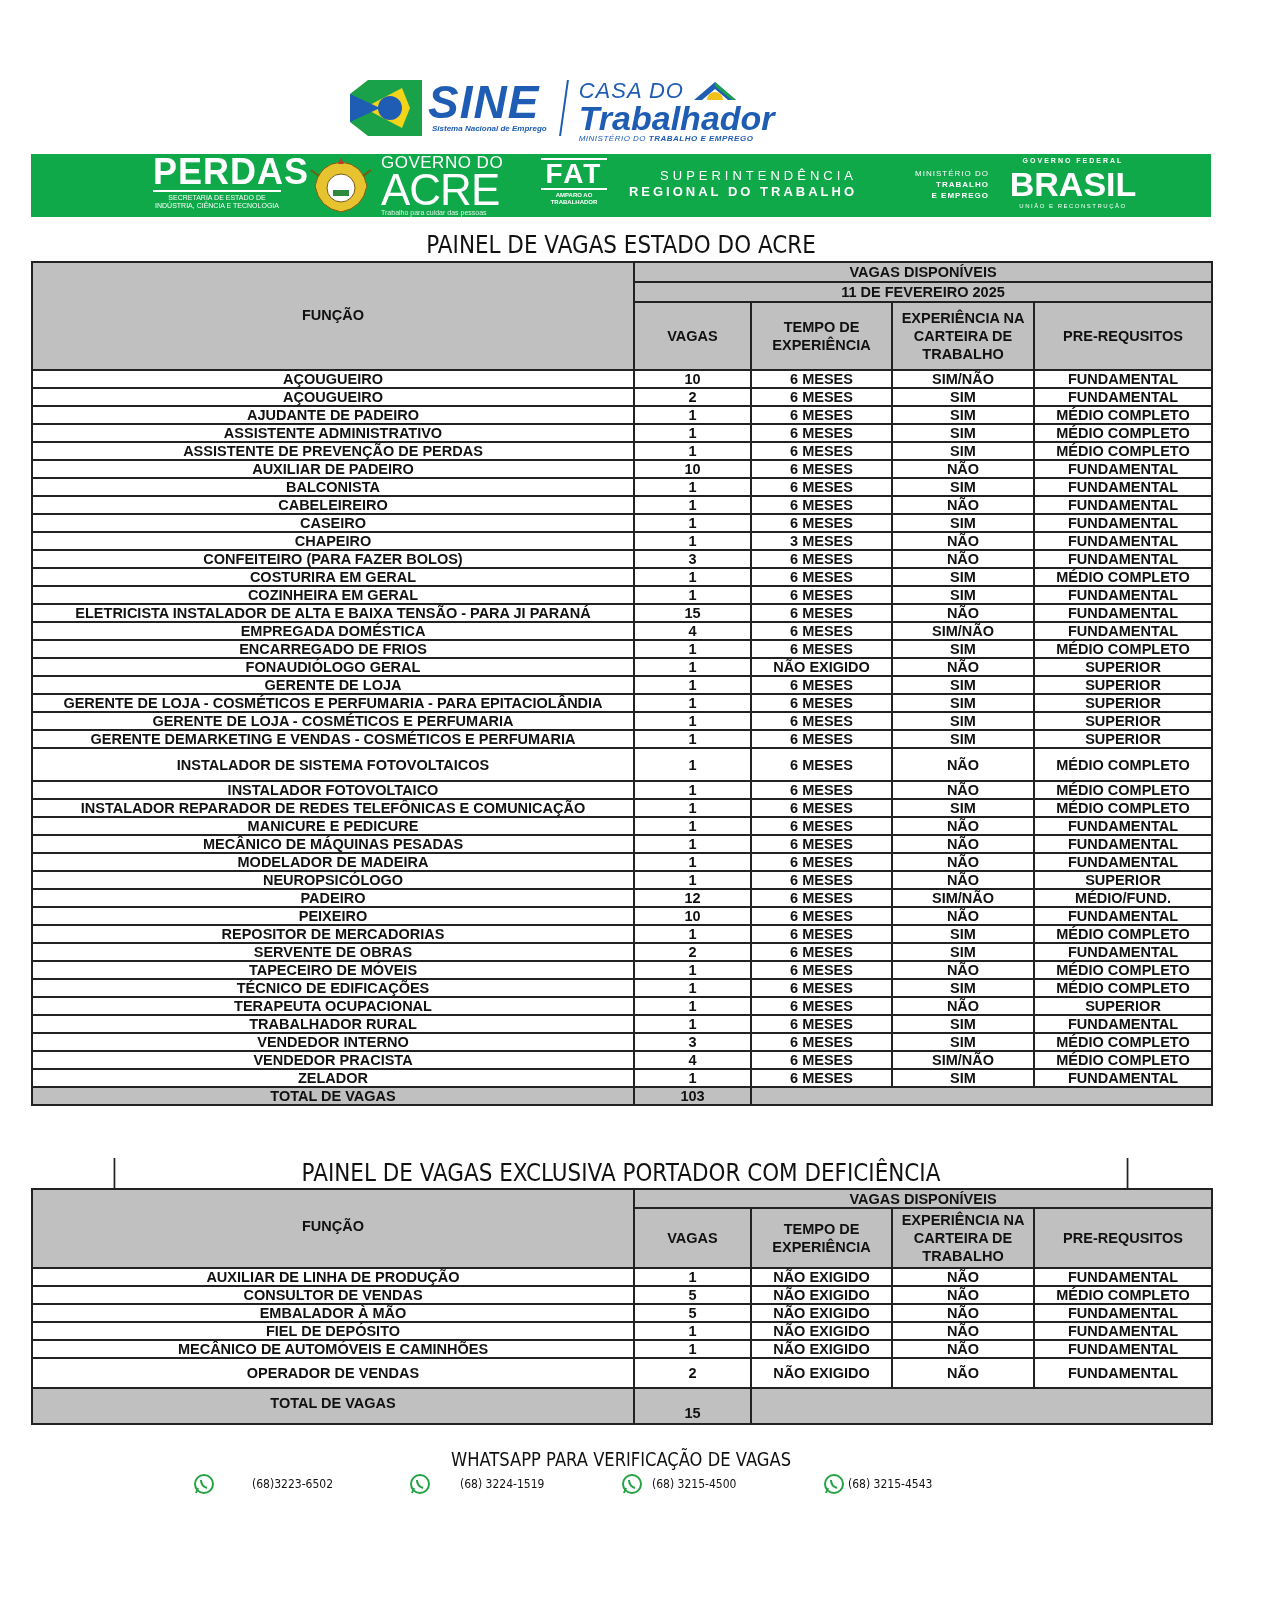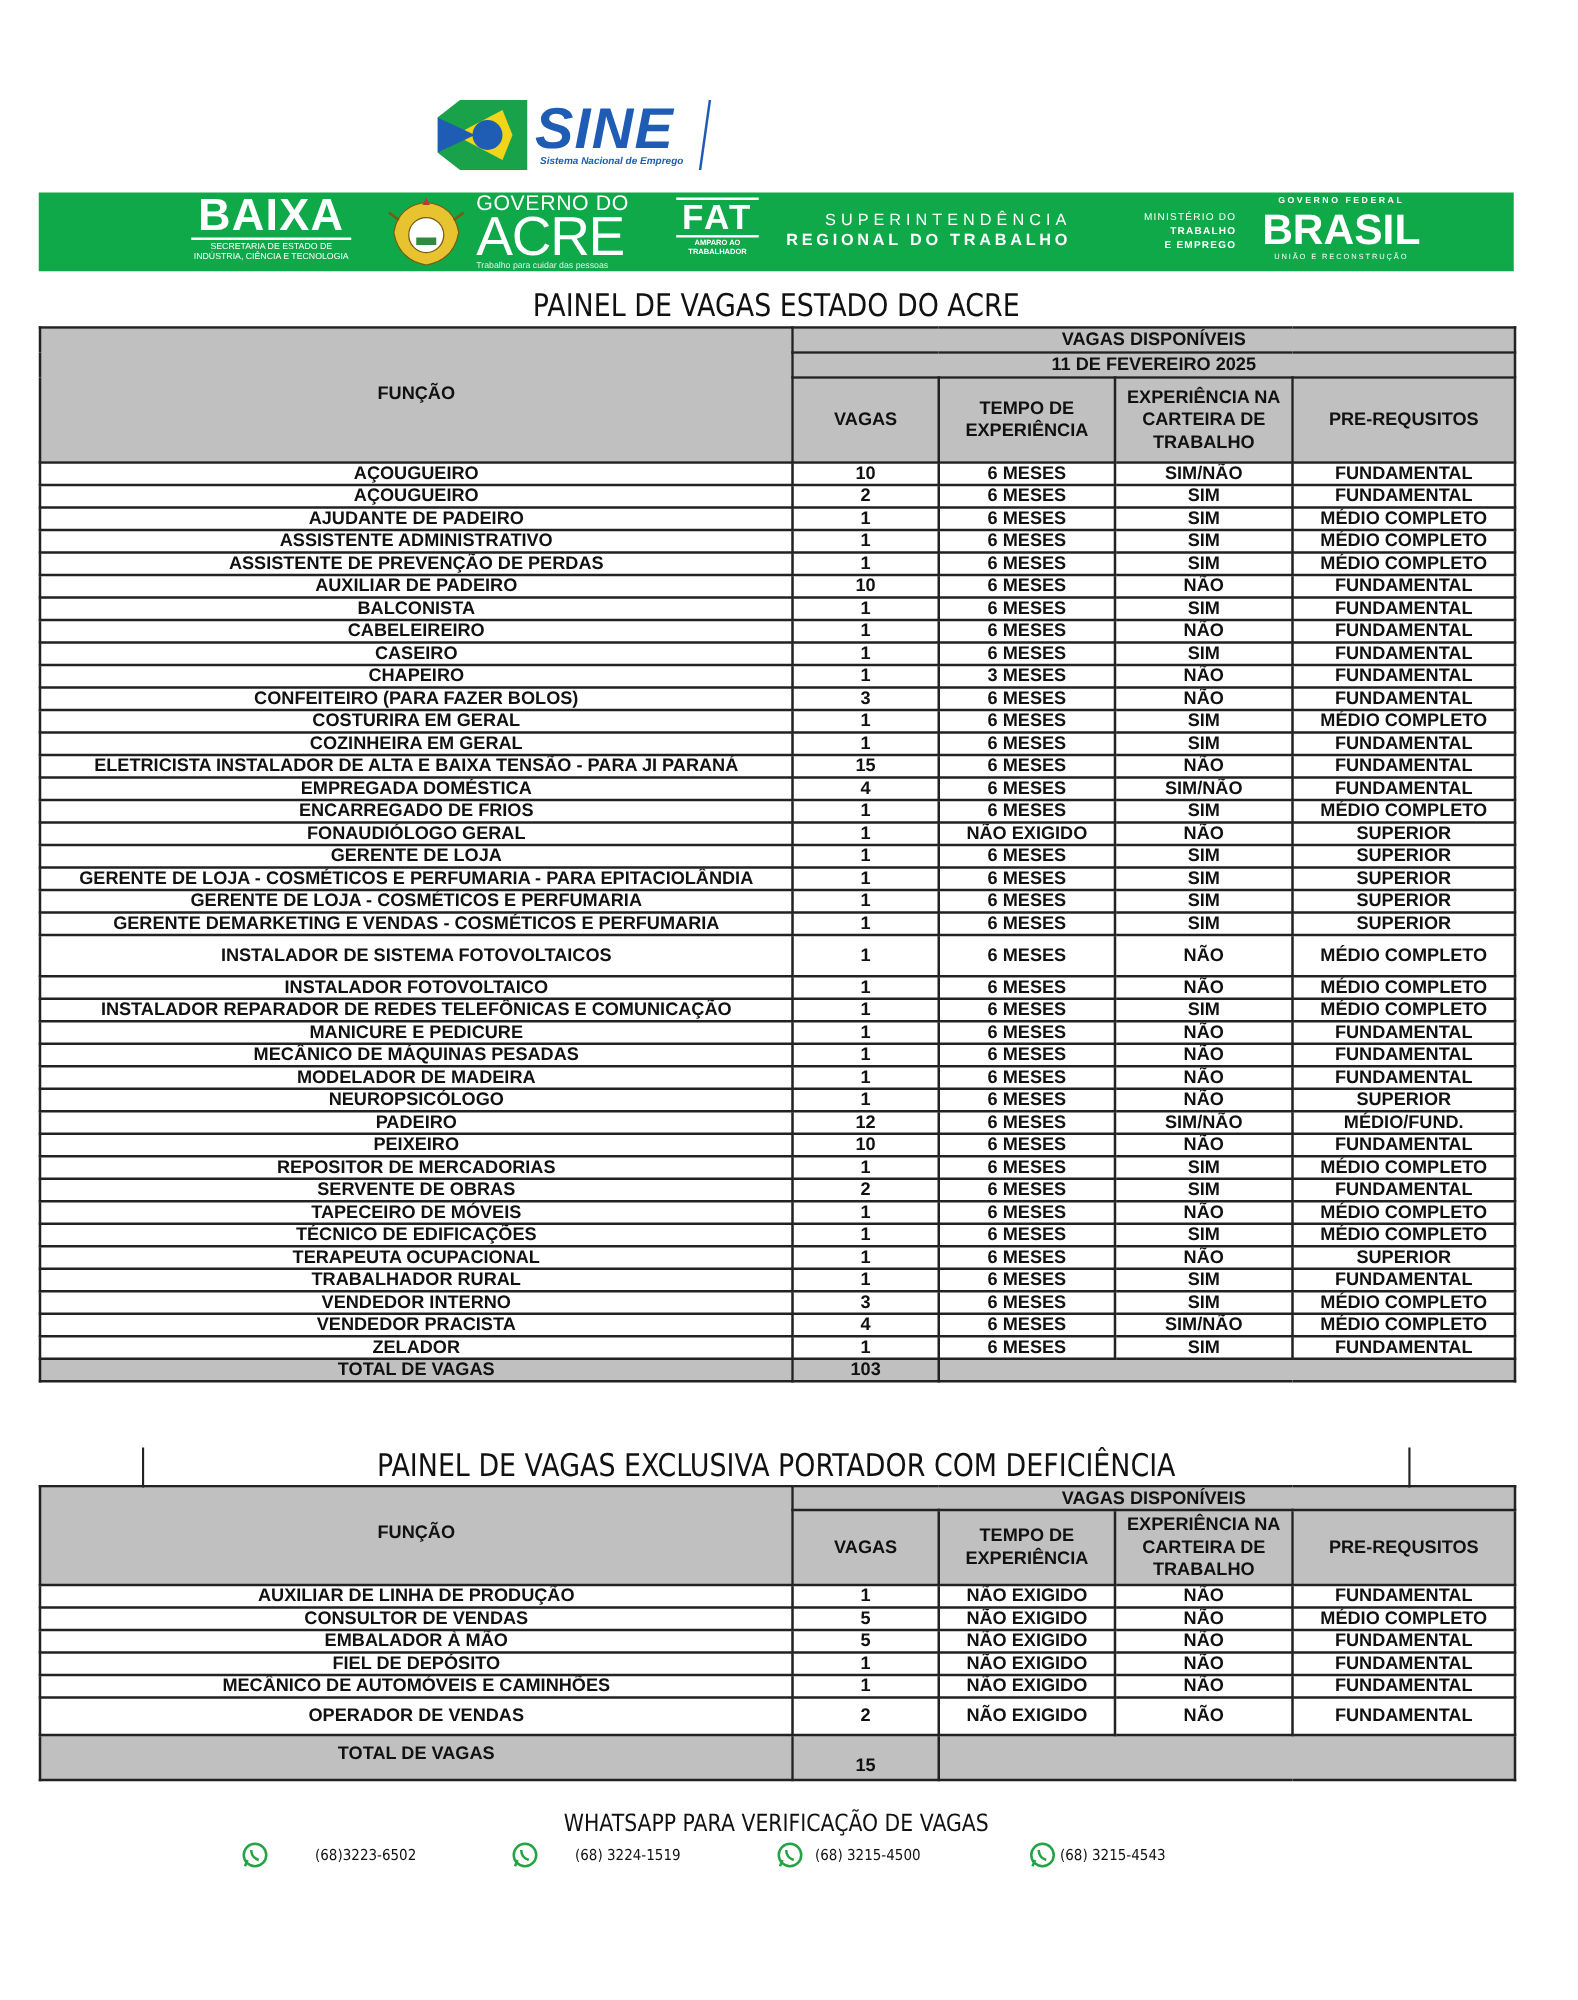--- a/index.html
+++ b/index.html
@@ -80,25 +80,37 @@
       <polygon points="14,28 52,8 60,28 52,48" fill="#f2d41a"></polygon>
       <circle cx="40" cy="28" r="12" fill="#1e5db3"></circle>
       <polygon points="0,14 30,28 0,42" fill="#1e5db3"></polygon>
     </svg>
   </div>
   <div class="sine-text">
     <span class="sine-word">SINE</span>
     <span class="sine-sub">Sistema Nacional de Emprego</span>
   </div>
   <div class="logo-divider"></div>
+  <div class="casa">
+    <div class="casa-top">
+      <span class="casa-line1">CASA DO</span>
+      <svg class="casa-roof" viewBox="0 0 46 22">
+        <polygon points="2,20 23,2 44,20 36,20 23,9 10,20" fill="#1e5db3"></polygon>
+        <path d="M15 20 A8 8 0 0 1 31 20 Z" fill="#f2c21a"></path>
+        <polygon points="23,2 44,20 40,20 23,6" fill="#1aa24a"></polygon>
+      </svg>
+    </div>
+    <span class="casa-line2">Trabalhador</span>
+    <span class="casa-line3"><span>MINISTÉRIO DO </span><b>TRABALHO E EMPREGO</b></span>
+  </div>
 </div>
 
 <div class="green-banner">
   <div class="gb-seict">
-    <div class="gb-seict-title">BAIXA</div>
+    <div class="gb-seict-title">PERDAS</div>
     <div class="gb-seict-sub">SECRETARIA DE ESTADO DE INDÚSTRIA, CIÊNCIA E TECNOLOGIA</div>
   </div>
   <svg class="gb-crest" viewBox="0 0 64 58">
     <path d="M6 30 Q10 8 32 6 Q54 8 58 30 Q54 52 32 56 Q10 52 6 30 Z" fill="#e8c330" stroke="#7a5a10" stroke-width="1"></path>
     <circle cx="32" cy="32" r="14" fill="#ffffff" stroke="#7a5a10" stroke-width="1"></circle>
     <rect x="24" y="34" width="16" height="6" fill="#2e8b3e"></rect>
     <polygon points="32,2 35,8 29,8" fill="#c0392b"></polygon>
     <path d="M10 20 L2 14 M54 20 L62 14" stroke="#7a5a10" stroke-width="2"></path>
   </svg>
   <div class="gb-acre">

